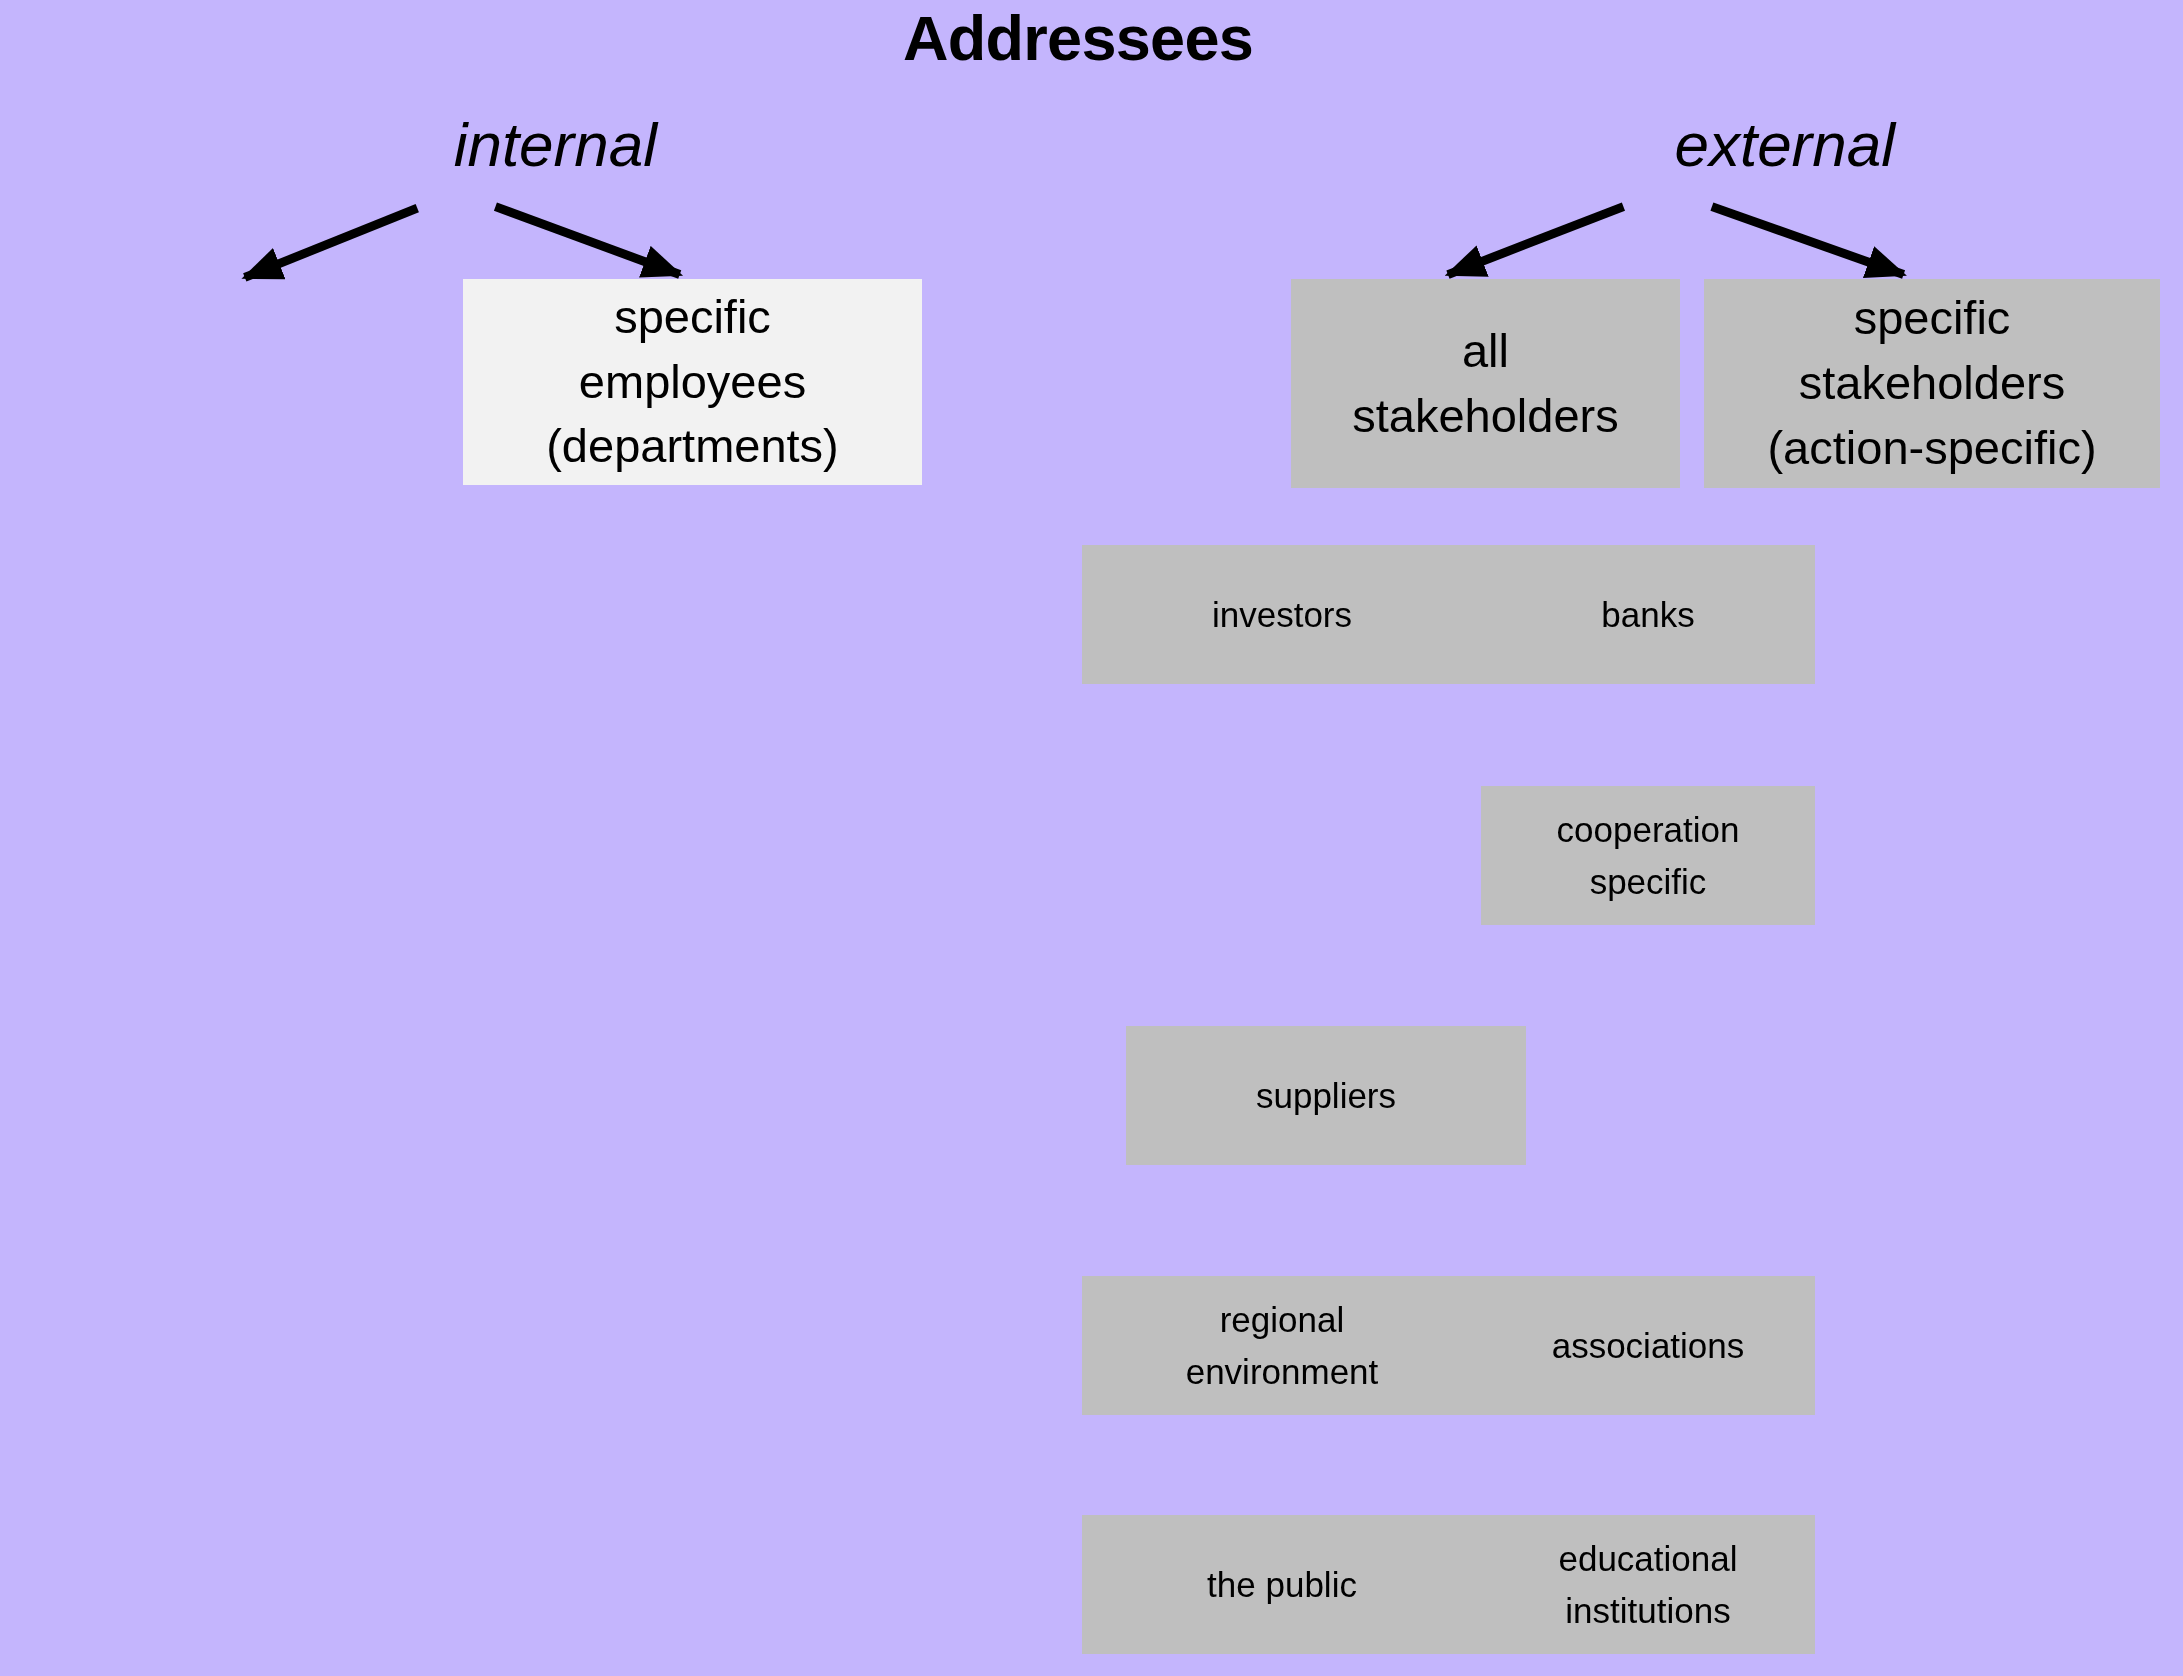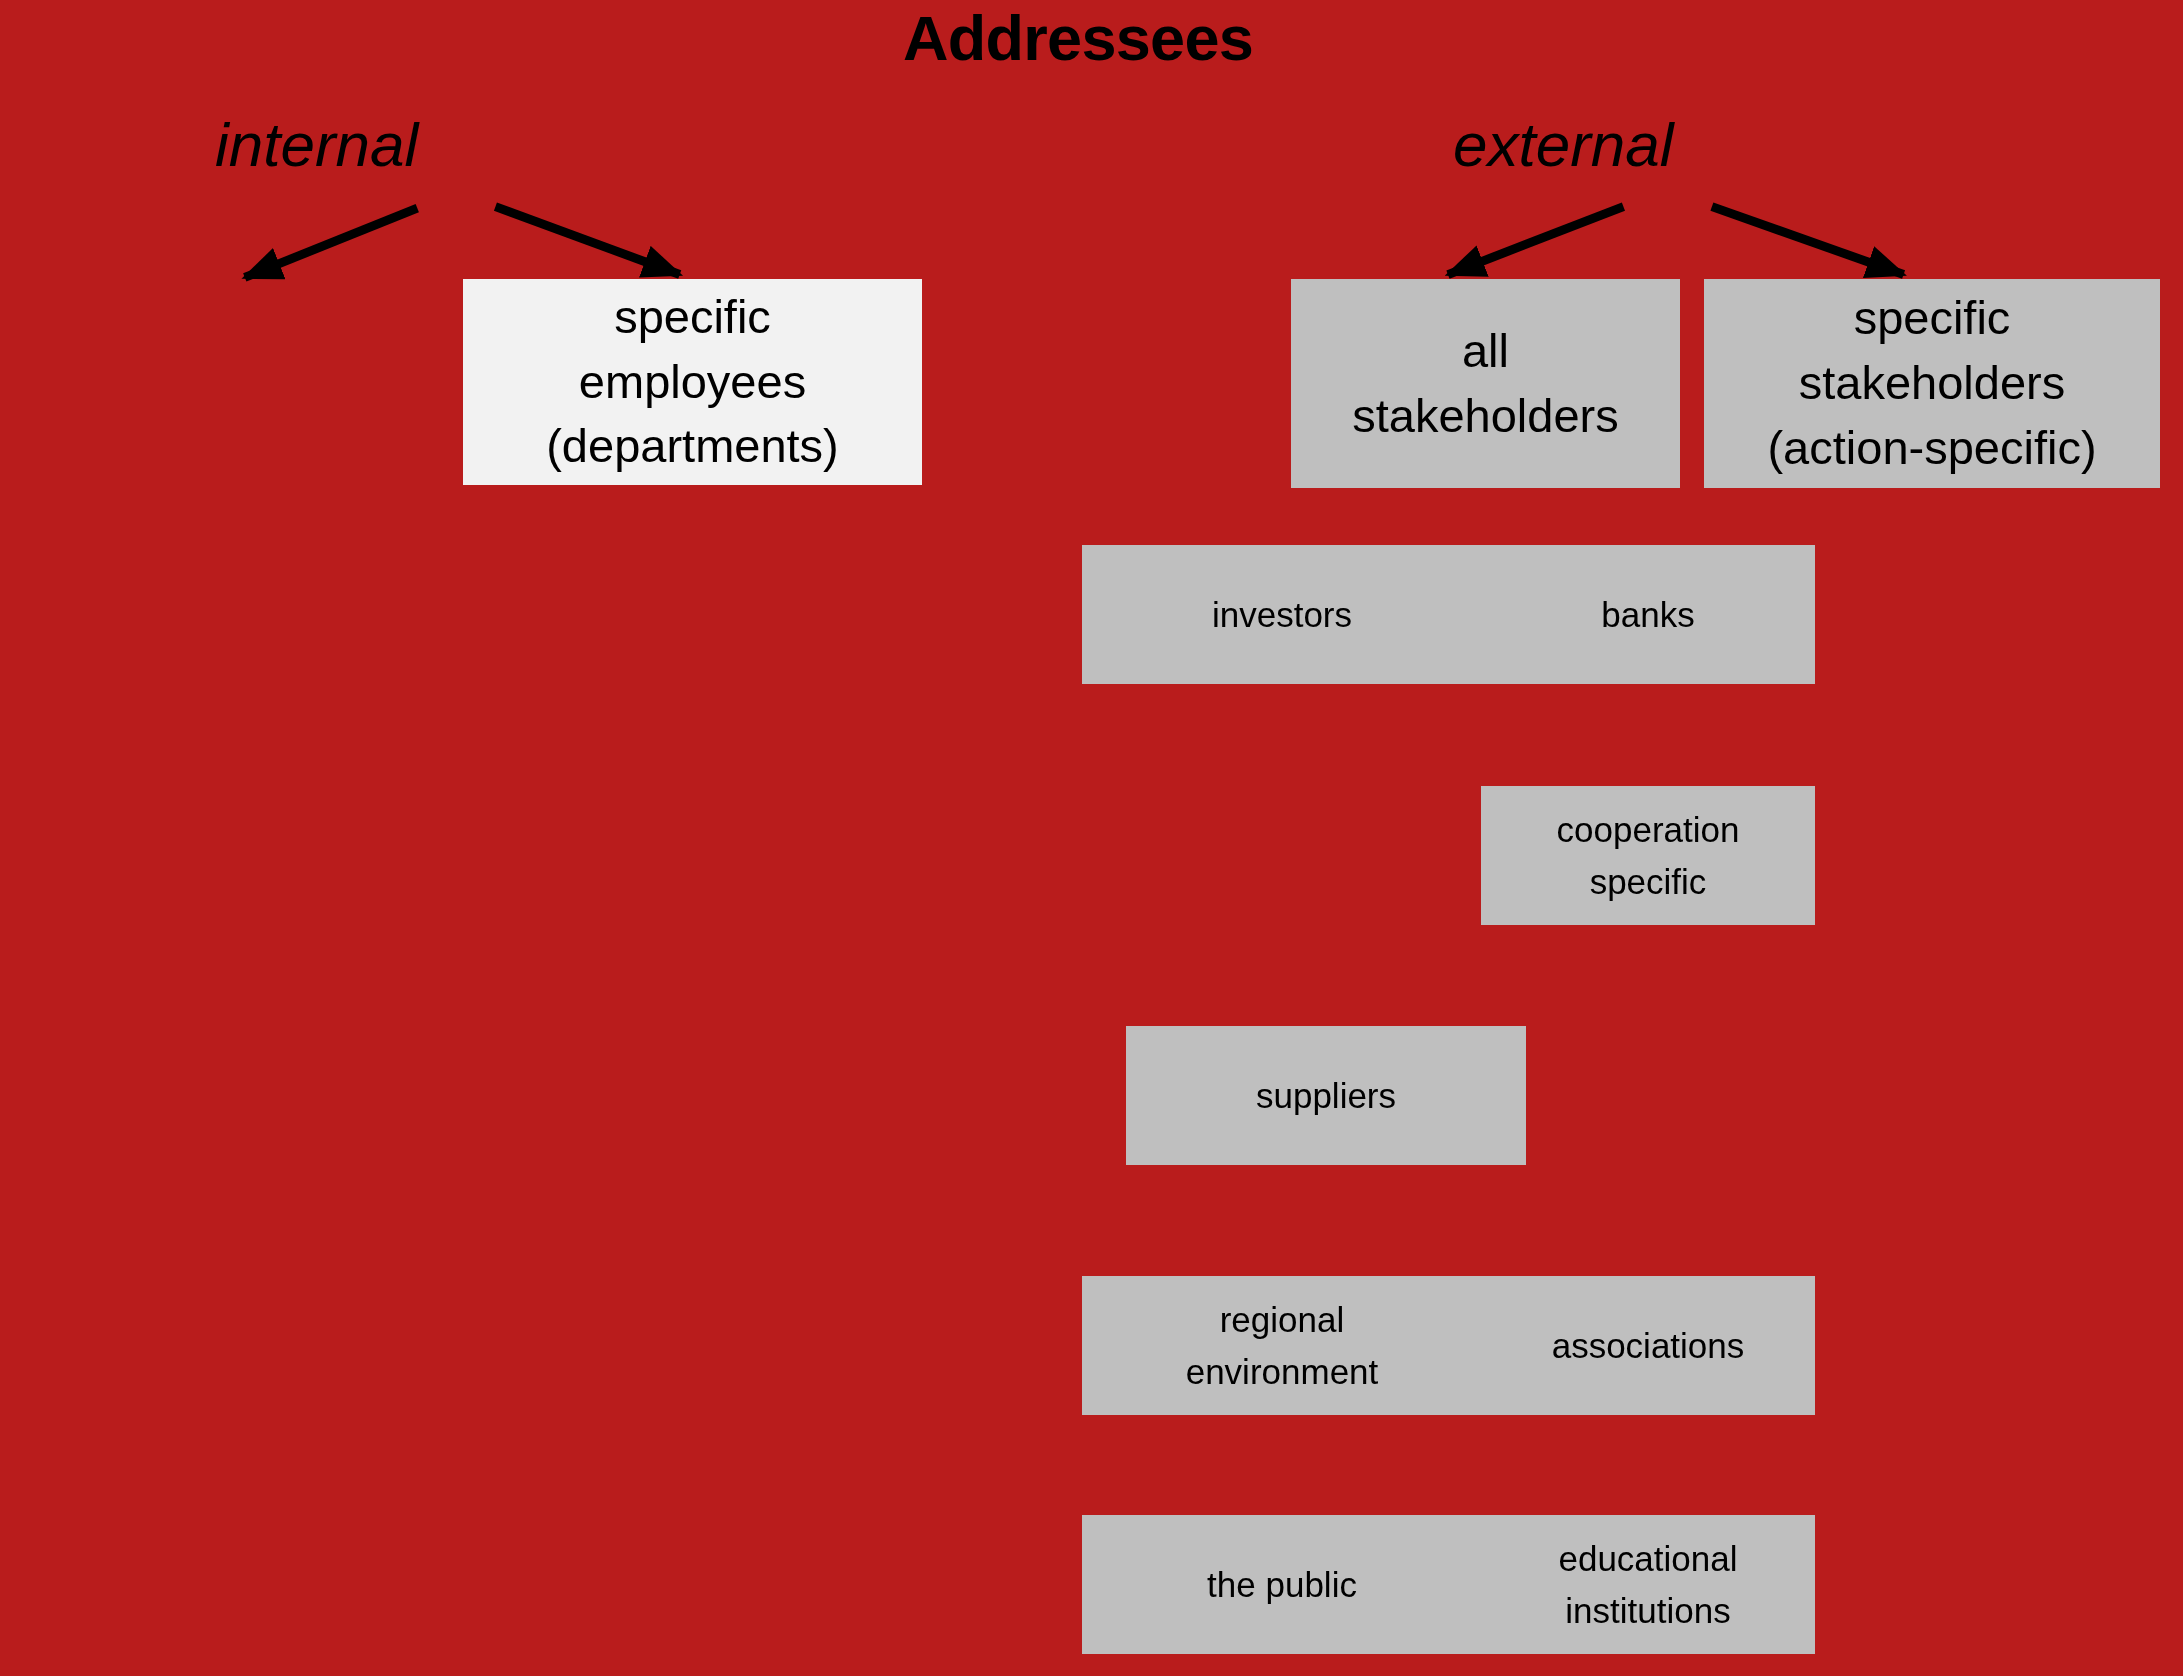--- a/index.html
+++ b/index.html
@@ -1,36 +1,36 @@
 <!DOCTYPE html>
 <html style="font-size:11.8px"><head>
 <meta charset="utf-8">
 <style>
   html, body { margin: 0; padding: 0; background: #ffffff; }
   .canvas {
     position: relative;
     width: 2183px;
     height: 1677px;
-    background: #b91c1c;
+    background: #c4b5fd;
     font-family: "Liberation Sans", sans-serif;
     color: #000000;
     overflow: hidden;
   }
   .title {
     position: absolute;
     left: 783px; top: 1.5px; width: 590px;
     text-align: center;
     font-size: 63px;
     font-weight: 700;
     letter-spacing: -0.7px;
   }
   .branch-label {
     position: absolute;
     top: 109px; width: 442px;
-    text-align: left;
+    text-align: right;
     font-size: 62px;
     font-style: italic;
   }
   .branch-label.internal { left: 215px; }
   .branch-label.external { left: 1453px; }
   .box {
     position: absolute;
     display: flex;
     align-items: center;
     justify-content: center;

